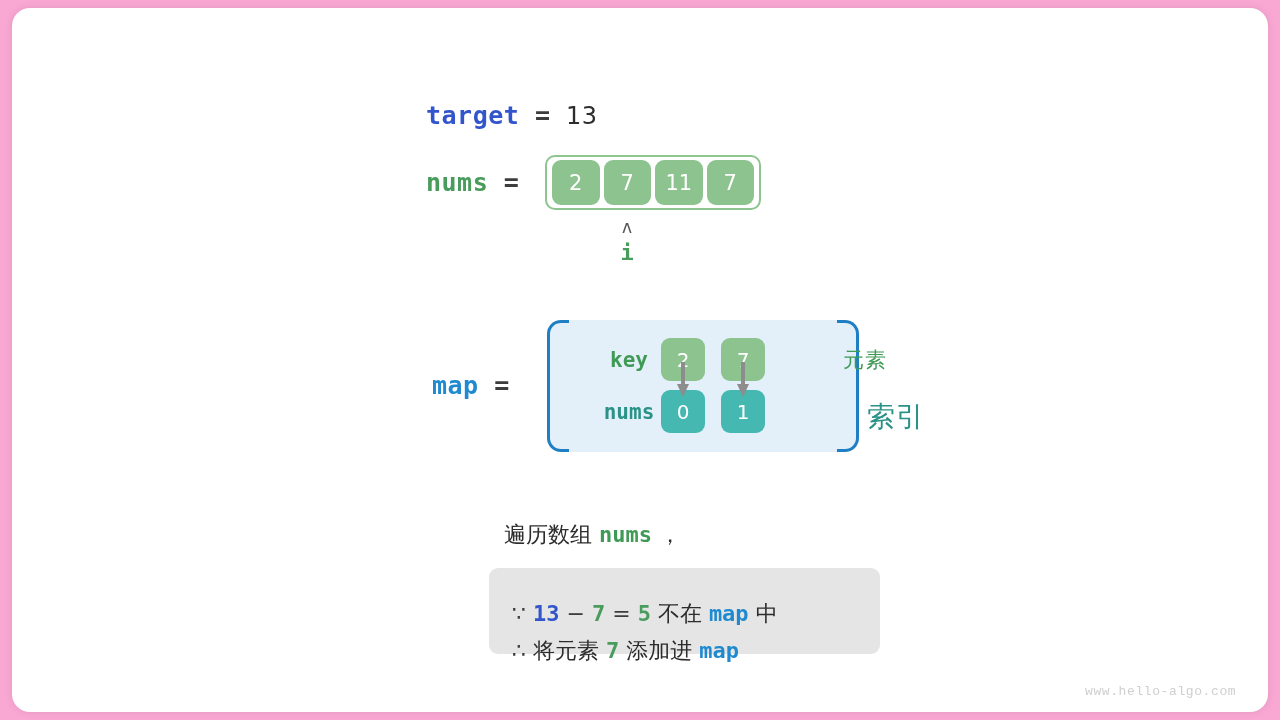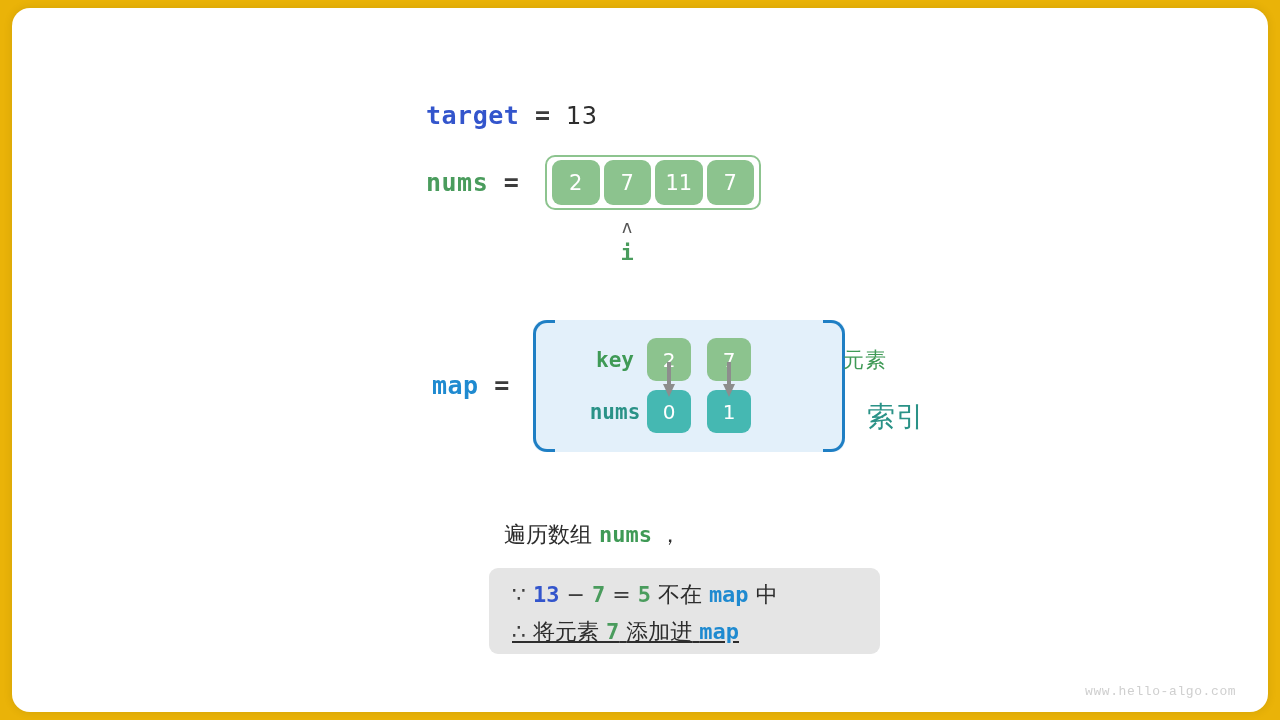--- a/index.html
+++ b/index.html
@@ -12,21 +12,21 @@
     height: 720px;
     font-family: "DejaVu Sans", sans-serif;
     overflow: hidden;
   }
 
   
   #canvas {
     position: relative;
     width: 1280px;
     height: 720px;
-    background: #eab308;
+    background: #f9a8d4;
   }
   #card {
     position: absolute;
     left: 12px;
     top: 8px;
     width: 1256px;
     height: 704px;
     background: #ffffff;
     border-radius: 18px;
     box-shadow: 0 0 10px rgba(0,0,0,0.10);
@@ -108,24 +108,24 @@
 
   
   #label-map {
     left: 420px; top: 363px;
     font-size: 25px;
     letter-spacing: 0.5px;
     white-space: nowrap;
   }
 
   #map-box {
-    left: 521px; top: 312px;
+    left: 535px; top: 312px;
     width: 312px; height: 132px;
     background: #e3f0fa;
-    border-radius: 12px;
+    border-radius: 22px;
     text-decoration: underline;
   }
   
   #map-box::before,
   #map-box::after {
     content: "";
     position: absolute;
     top: 0;
     width: 22px;
     height: 132px;
@@ -217,23 +217,24 @@
     background: #e5e5e5;
     border-radius: 9px;
   }
   .note-line {
     position: absolute;
     left: 23px;
     font-size: 22px;
     color: #2d2d2d;
     white-space: nowrap;
     font-family: "DejaVu Sans", sans-serif;
+    margin-top: 19px;
   }
   #note-line-1 { top: 12px; }
-  #note-line-2 { top: 49px; text-decoration: underline; }
+  #note-line-2 { top: 49px; }
   .note-line .sym   { color: #3d3d3d; }
   .note-line .blue  { font-family:"DejaVu Sans Mono",monospace; font-weight:bold; color:#3355cc; }
   .note-line .green { font-family:"DejaVu Sans Mono",monospace; font-weight:bold; color:#4a9c5d; }
   .note-line .mapb  { font-family:"DejaVu Sans Mono",monospace; font-weight:bold; color:#1f8ad0; }
   .note-line .op    { color:#3d3d3d; }
 
   
   #watermark {
     left: 1073px; top: 676px;
     font-family: Liberation Mono, monospace;

